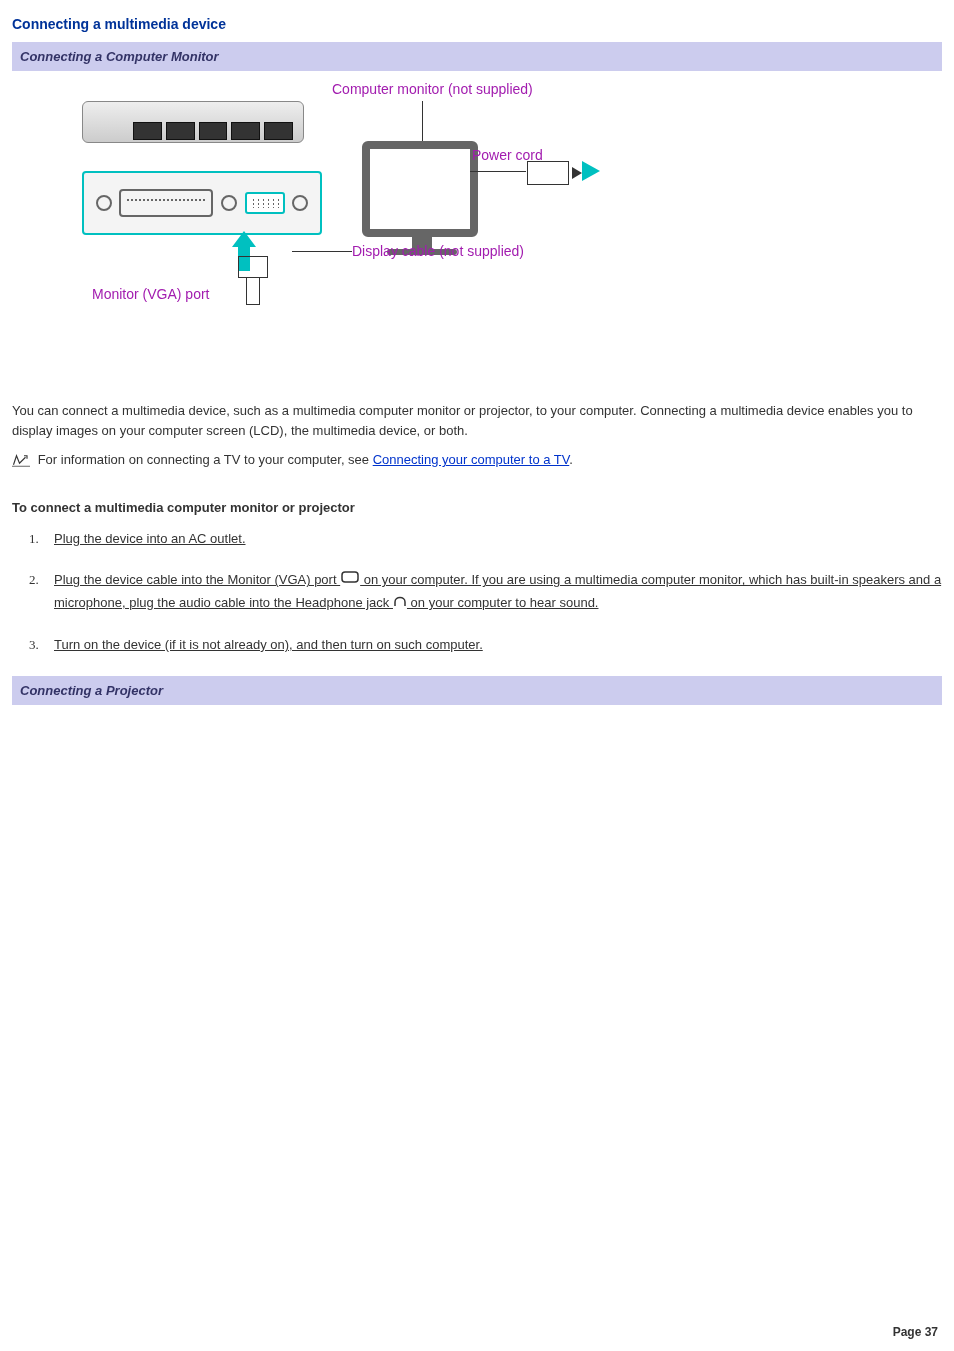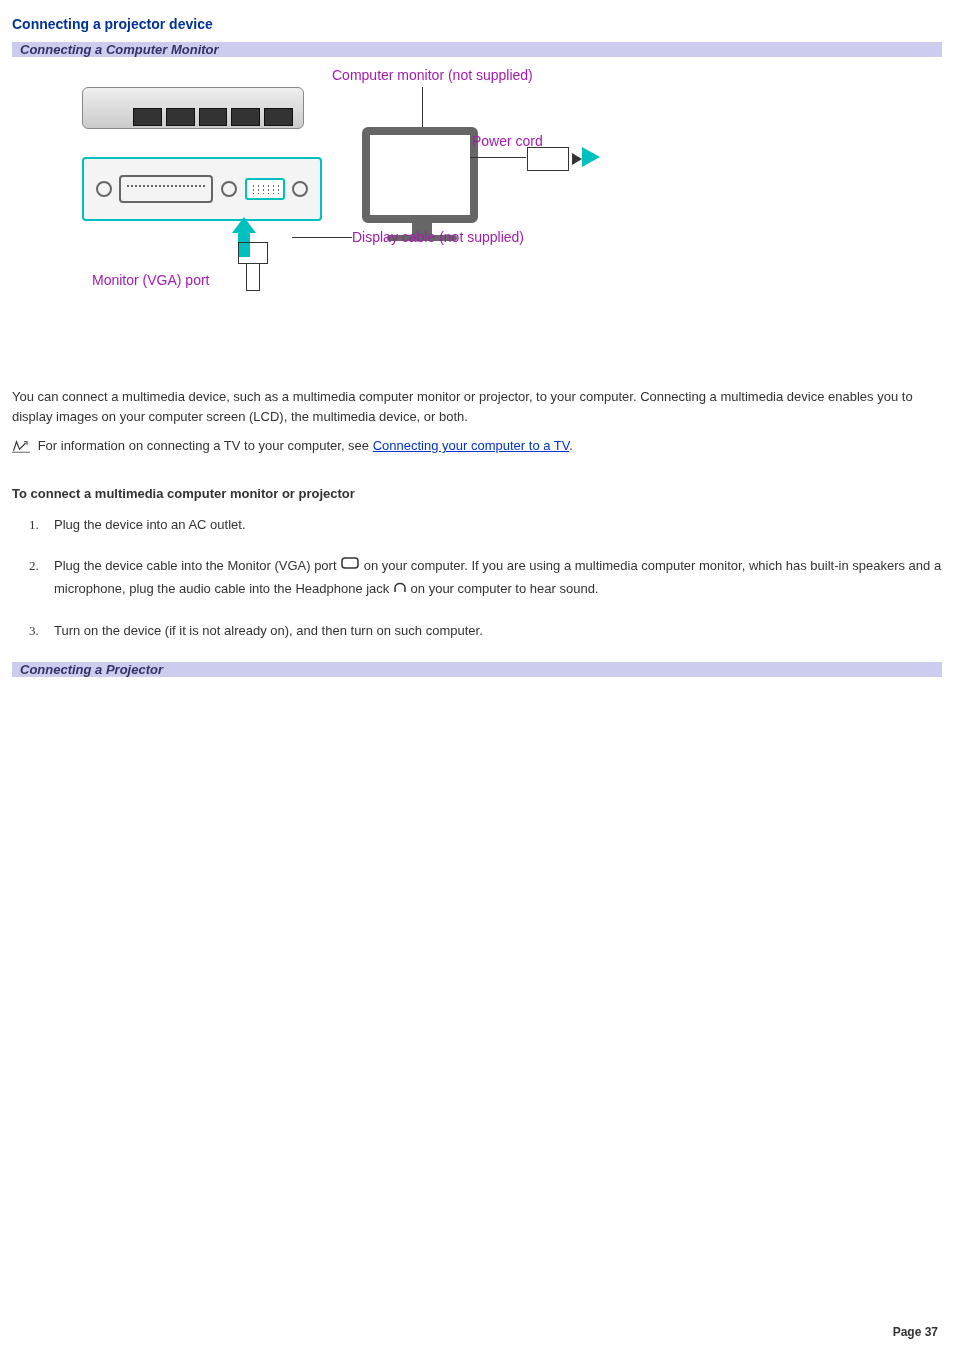--- a/index.html
+++ b/index.html
@@ -17,21 +17,21 @@
       font-weight: bold;
       font-size: 14px;
       margin: 6px 0 10px 0;
     }
     .section-bar {
       background: #ccccee;
       color: #333366;
       font-style: italic;
       font-weight: bold;
       font-size: 13px;
-      padding: 0 8px;
+      padding: 7px 8px;
       margin: 4px 0;
     }
     .diagram-area {
       position: relative;
       height: 280px;
       margin: 20px 0 30px 40px;
     }
     .device-top {
       position: absolute;
       left: 30px;
@@ -231,20 +231,21 @@
       text-decoration: underline;
       cursor: pointer;
     }
     .sub-heading {
       font-weight: bold;
       margin: 30px 0 12px 0;
     }
     ol.steps {
       margin: 10px 0 10px 20px;
       padding: 0;
+      text-decoration: underline;
     }
     ol.steps li {
       margin: 14px 0 20px 10px;
       padding-left: 12px;
       line-height: 1.6;
       font-family: Verdana, sans-serif;
     }
     ol.steps li::marker {
       font-family: "Times New Roman", serif;
       font-size: 13px;
@@ -257,21 +258,21 @@
       position: fixed;
       bottom: 12px;
       right: 16px;
       font-weight: bold;
       font-size: 12px;
     }
   </style>
 </head>
 <body>
 
-<div class="page-title">Connecting a projector device</div>
+<div class="page-title">Connecting a multimedia device</div>
 
 <div class="section-bar">Connecting a Computer Monitor</div>
 
 <div class="diagram-area">
   <div class="diag-label lbl-monitor">Computer monitor (not supplied)</div>
   <div class="line-monitor"></div>
 
   <div class="device-top">
     <div class="device-slots">
         <span></span>

